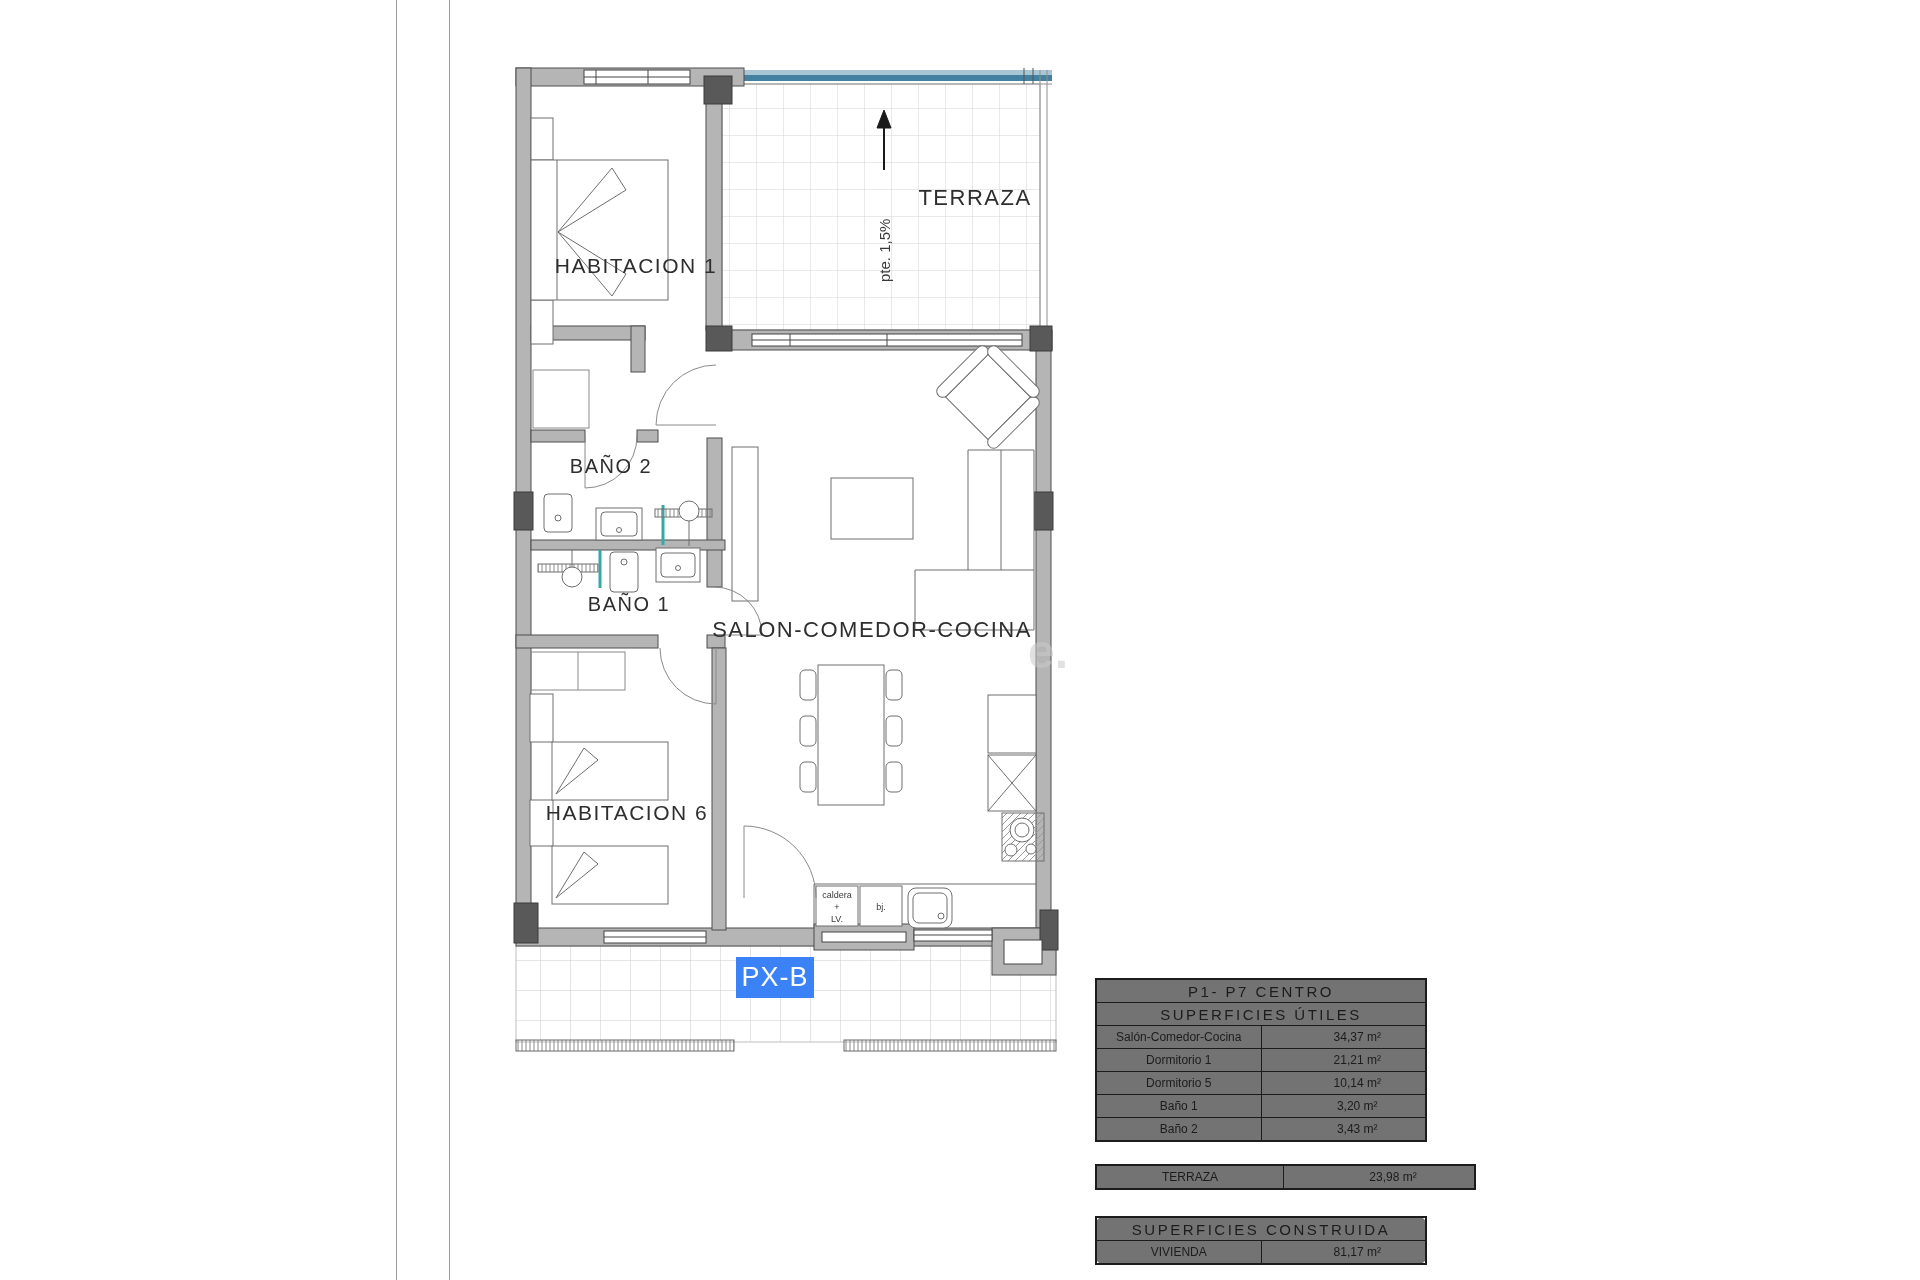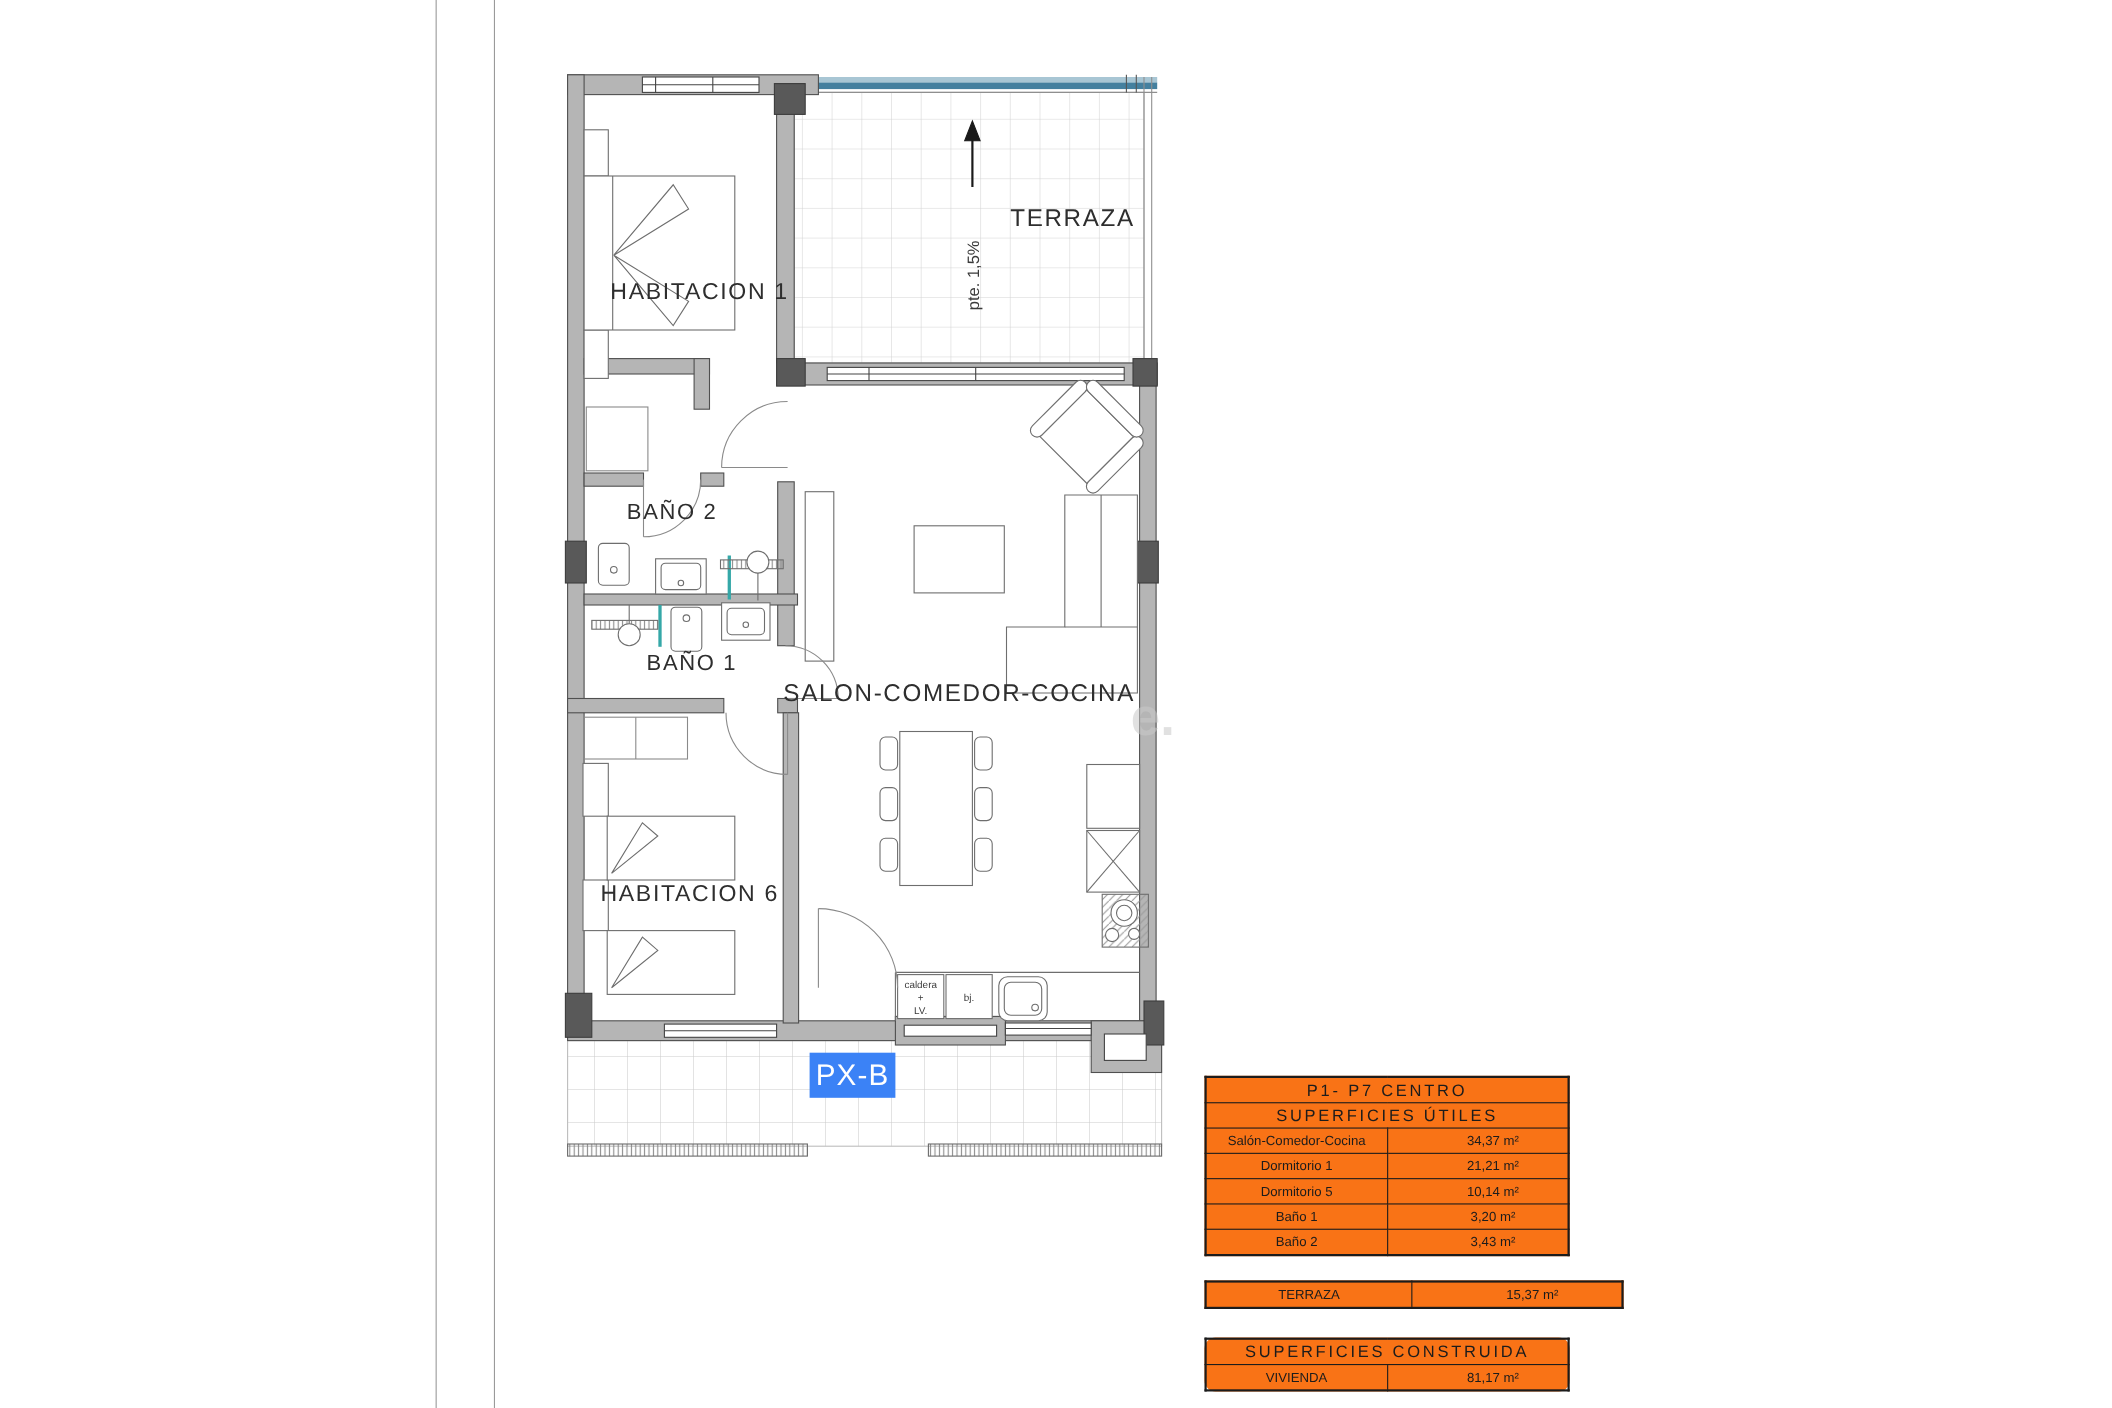--- a/index.html
+++ b/index.html
@@ -13,21 +13,21 @@
     position:absolute;transform:translate(-50%,-50%);
     color:#2e2e2e;letter-spacing:1.5px;white-space:nowrap;font-weight:400;
   }
   .lbl-21{font-size:21px;} .lbl-20{font-size:20px;} .lbl-22{font-size:22px;}
   .unit-badge{
     position:absolute;left:736px;top:957px;width:78px;height:41px;
     display:flex;align-items:center;justify-content:center;
     color:#ffffff;font-size:27px;letter-spacing:1px;
   }
   .tables{position:absolute;left:1095px;top:978px;width:332px;color:#1c1c1c;}
-  table{border-collapse:collapse;width:332px;table-layout:fixed;background:#f97316;}
+  table{border-collapse:collapse;width:332px;table-layout:fixed;background:#737373;}
   .t1{border:2px solid #1c1c1c;}
   td{border:1px solid #1c1c1c;height:22px;text-align:center;font-size:12px;
      padding:0 4px;overflow:hidden;white-space:nowrap;}
   td.hdr{letter-spacing:2.5px;font-size:15px;}
   .col-label{width:178px;} .col-value{width:154px;padding-left:32px;}
   .t-terraza{position:absolute;left:0;top:186px;}
   .t-constr{position:absolute;left:0;top:238px;border-radius:10px;}
   .tblwrap{position:relative;}
 </style>
 </head>
@@ -266,21 +266,21 @@
         <td class="col-label">Baño 2</td>
         <td class="col-value">3,43 m²</td>
       </tr>
     </tbody>
       </table>
 
     <table class="t1 t-terraza">
       <tbody>
           <tr>
         <td class="col-label">TERRAZA</td>
-        <td class="col-value">15,37 m²</td>
+        <td class="col-value">23,98 m²</td>
       </tr>
     </tbody>
       </table>
 
     <table class="t1 t-constr">
       <tbody>
           <tr>
         <td class="hdr" colspan="2">SUPERFICIES CONSTRUIDA</td>
       </tr>
       <tr>

